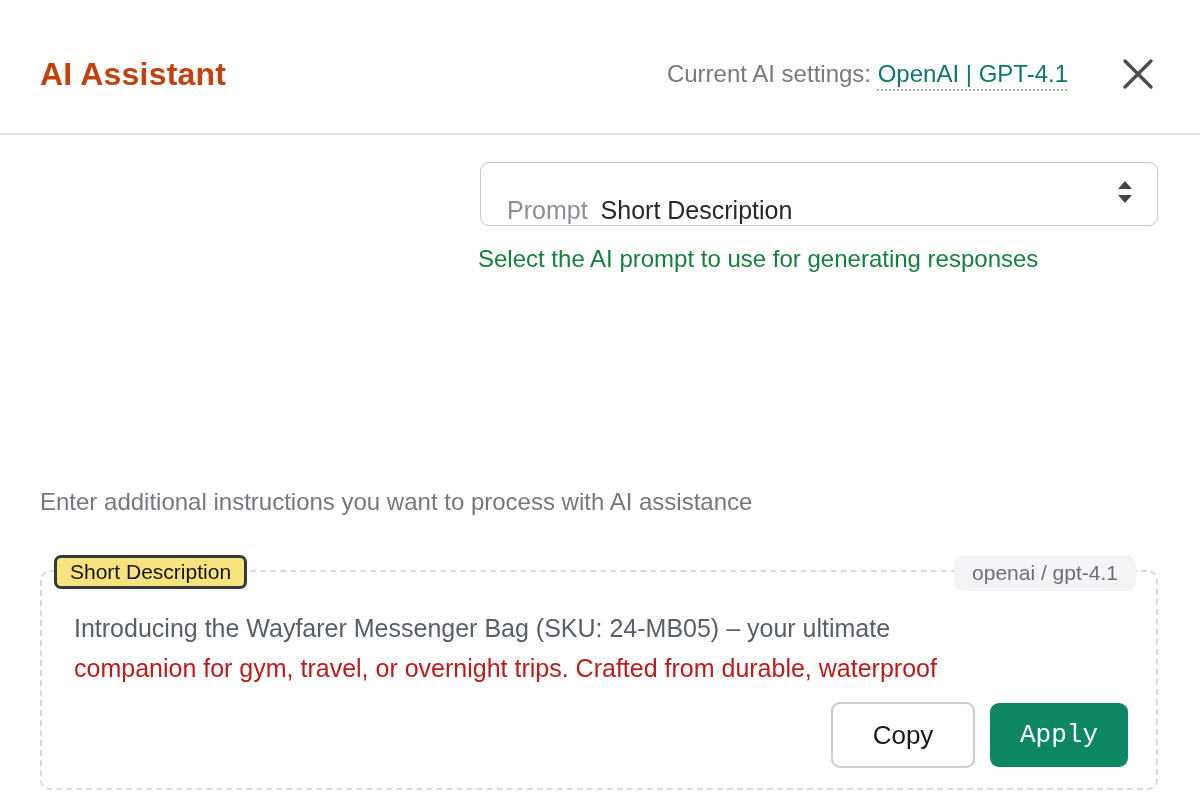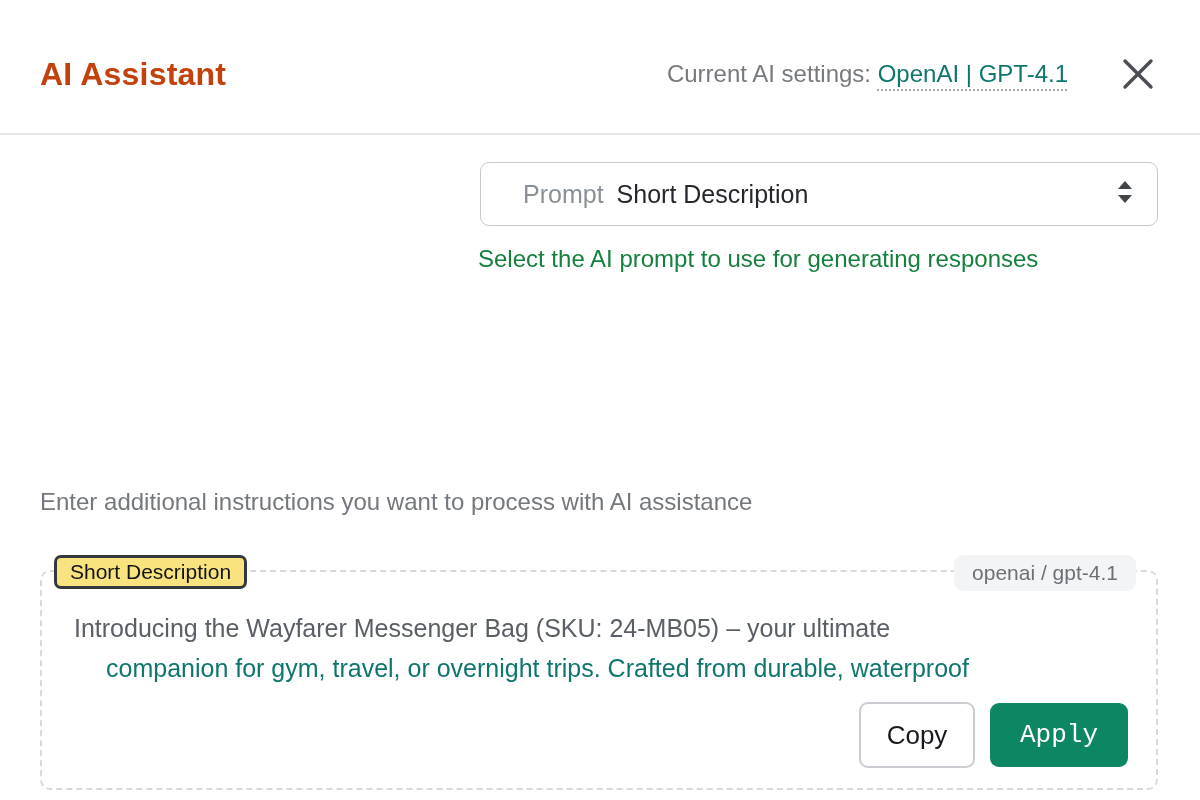--- a/index.html
+++ b/index.html
@@ -33,21 +33,21 @@
   
   .btn-generate{
     position:absolute; left:40px; top:162px; width:182px; height:63px;
     border:none; border-radius:7px; background:var(--green);
     color:#ffffff; font-size:26px; font-family:inherit; cursor:pointer;
     box-shadow:0 2px 0 rgba(0,0,0,.18);
   }
   .select-wrap{
     position:absolute; left:480px; top:162px; width:678px; height:64px;
     border:1px solid #c6cacd; border-radius:9px; background:#fff;
-    display:flex; align-items:center; padding:0 60px 0 42px; cursor:pointer;
+    display:flex; align-items:flex-end; padding:0 60px 0 26px; cursor:pointer;
   }
   .select-label{ font-size:25px; color:#8a9097; margin-right:13px; white-space:nowrap; }
   .select-value{ font-size:25px; color:#24282c; white-space:nowrap; }
   .select-caret{ position:absolute; right:22px; top:50%; transform:translateY(-50%); }
   .select-help{
     position:absolute; left:478px; top:245px; width:690px;
     font-size:24px; color:#15803d;
   }
 
   
@@ -72,26 +72,26 @@
     background:var(--yellow); border:3px solid #33383c; border-radius:7px;
     padding:2px 13px; font-size:21px; font-weight:500; color:#121518; white-space:nowrap;
   }
   .model-badge{
     position:absolute; right:20px; top:-17px;
     background:#f3f4f5; border-radius:9px;
     padding:6px 18px; font-size:21px; color:#6c7076; white-space:nowrap;
   }
   .result-text{ padding:36px 30px 0 32px; font-size:25px; line-height:40px; }
   .result-line1{ display:block; color:#595f66; }
-  .result-line2{ display:block; color:#0f766e;margin-left:32px; }
+  .result-line2{ display:block; color:#b91c1c; }
   .result-actions{
     position:absolute; right:28px; bottom:20px; display:flex; gap:15px; align-items:center;
   }
   .btn-copy{
-    width:116px; height:66px; background:#fff; border:2px solid #c9cdd1; border-radius:9px;
+    width:144px; height:66px; background:#fff; border:2px solid #c9cdd1; border-radius:9px;
     font-family:inherit; font-size:26px; color:#17191c; cursor:pointer;
   }
   .btn-apply{
     width:138px; height:64px; background:var(--green); border:none; border-radius:9px;
     font-family:Liberation Mono, monospace; font-size:26px; color:#ffffff; cursor:pointer;
   }
 </style>
 </head>
 <body>
 

